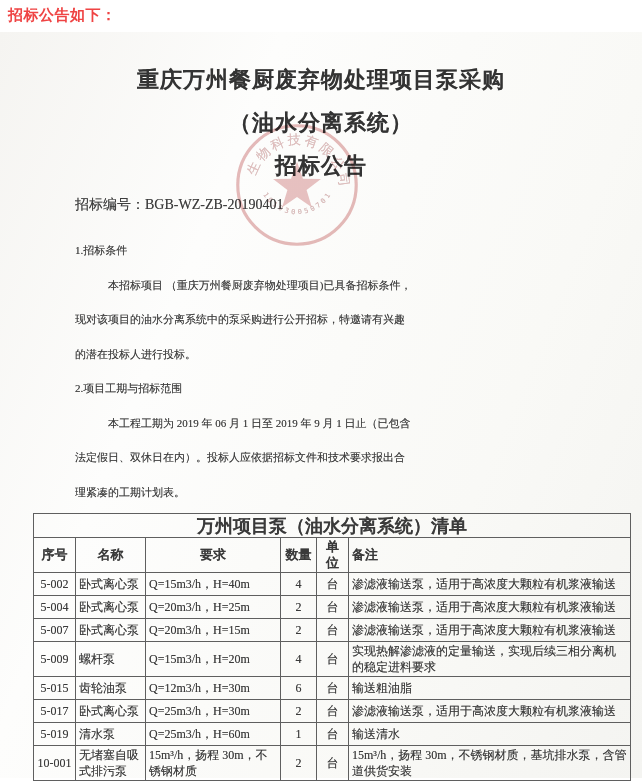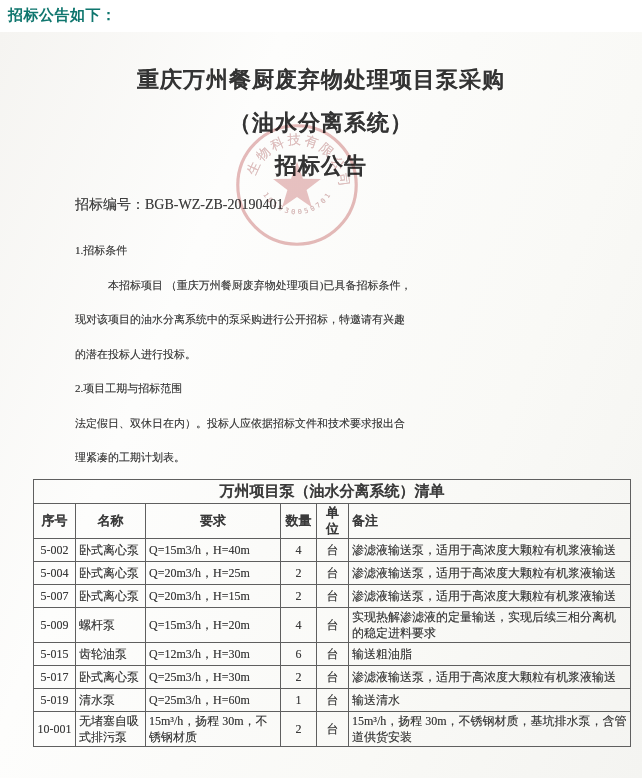--- a/index.html
+++ b/index.html
@@ -5,21 +5,21 @@
   html,body{margin:0;padding:0;}
   body{
     width:642px;height:784px;overflow:hidden;background:#ffffff;
     font-family:"Liberation Serif","DejaVu Serif",serif;
     position:relative;
   }
   
   .intro{
     padding:6px 0 0 8px;
     font-family:"Liberation Sans","DejaVu Sans",sans-serif;
-    font-weight:bold;font-size:15px;color:#0f766e;
+    font-weight:bold;font-size:15px;color:#ef4444;
     letter-spacing:.5px;
   }
   
   .scan{
     position:relative;margin-top:7px;height:746px;
     background:linear-gradient(112deg,#f5f4f1 0%,#fdfdfc 30%,#f9f9f6 70%,#f4f4f1 100%);
     color:#3d3d3d;
     text-shadow:0 0 .5px rgba(70,70,70,.6);
   }
   .doc-title{
@@ -39,21 +39,21 @@
   table.pump{
     border-collapse:collapse;table-layout:fixed;
     margin:4px 0 0 33px;width:597px;
     font-size:12px;line-height:16px;color:#3a3a3a;
   }
   table.pump td,table.pump th{
     border:1px solid #5f5f5f;padding:1px 3px;vertical-align:middle;
     overflow:hidden;
   }
   table.pump tr.cap td{
-    font-weight:bold;text-align:center;font-size:15px;height:21px;margin-top:16px;
+    font-weight:bold;text-align:center;font-size:18px;height:21px;margin-top:16px;
   }
   table.pump th{font-size:13px;font-weight:bold;height:20px;text-align:center;}
   table.pump th.left{text-align:left;}
   table.pump td{height:20px;}
   table.pump td.c0{text-align:center;margin-left:35px;}
   table.pump td.c1{text-align:left;}
   table.pump td.c2{text-align:left;}
   table.pump td.c3{text-align:center;}
   table.pump td.c4{text-align:center;}
   table.pump td.c5{text-align:left;}
@@ -87,20 +87,21 @@
   </div>
 
   <div class="bid-number">招标编号：BGB-WZ-ZB-20190401</div>
 
   <div class="doc-body">
       <div class="line">1.招标条件</div>
       <div class="line indent">本招标项目 （重庆万州餐厨废弃物处理项目)已具备招标条件，</div>
       <div class="line">现对该项目的油水分离系统中的泵采购进行公开招标，特邀请有兴趣</div>
       <div class="line">的潜在投标人进行投标。</div>
       <div class="line">2.项目工期与招标范围</div>
+      <div class="line indent">本工程工期为 2019 年 06 月 1 日至 2019 年 9 月 1 日止（已包含</div>
       <div class="line">法定假日、双休日在内）。投标人应依据招标文件和技术要求报出合</div>
       <div class="line">理紧凑的工期计划表。</div>
     </div>
 
   <table class="pump">
     <colgroup>
       <col style="width:42px">
         <col style="width:70px">
         <col style="width:135px">
       <col style="width:36px">

